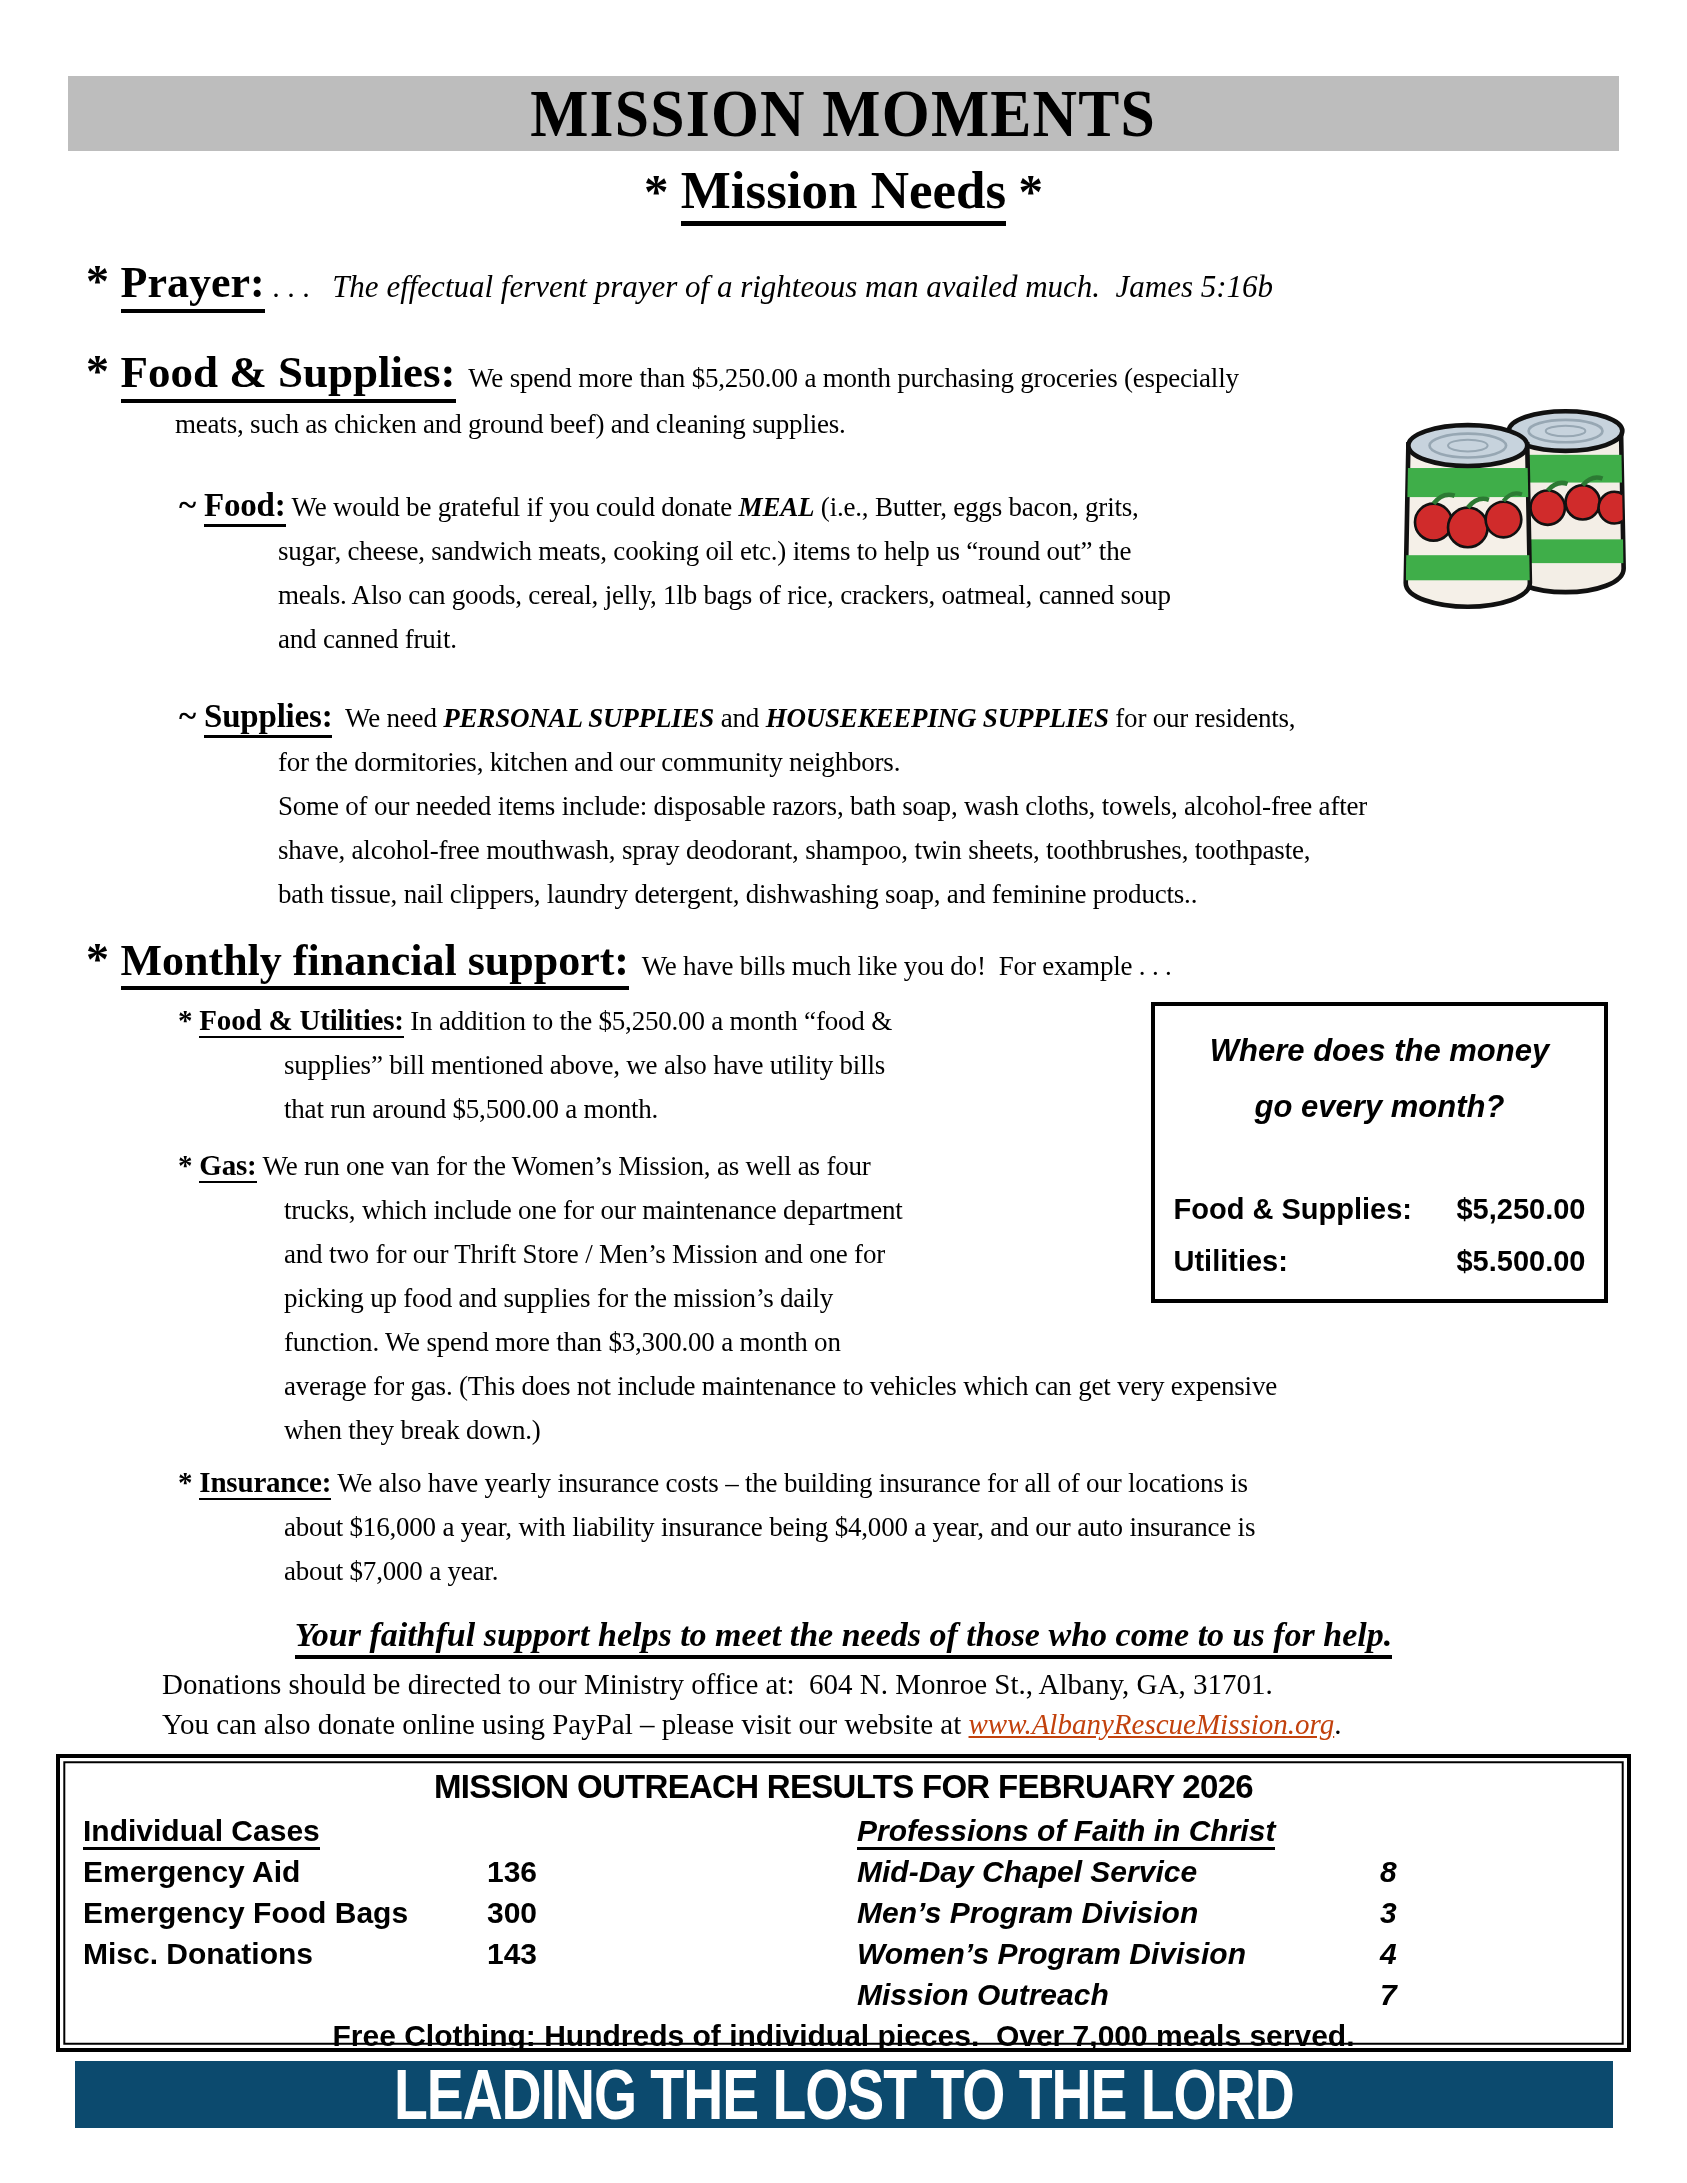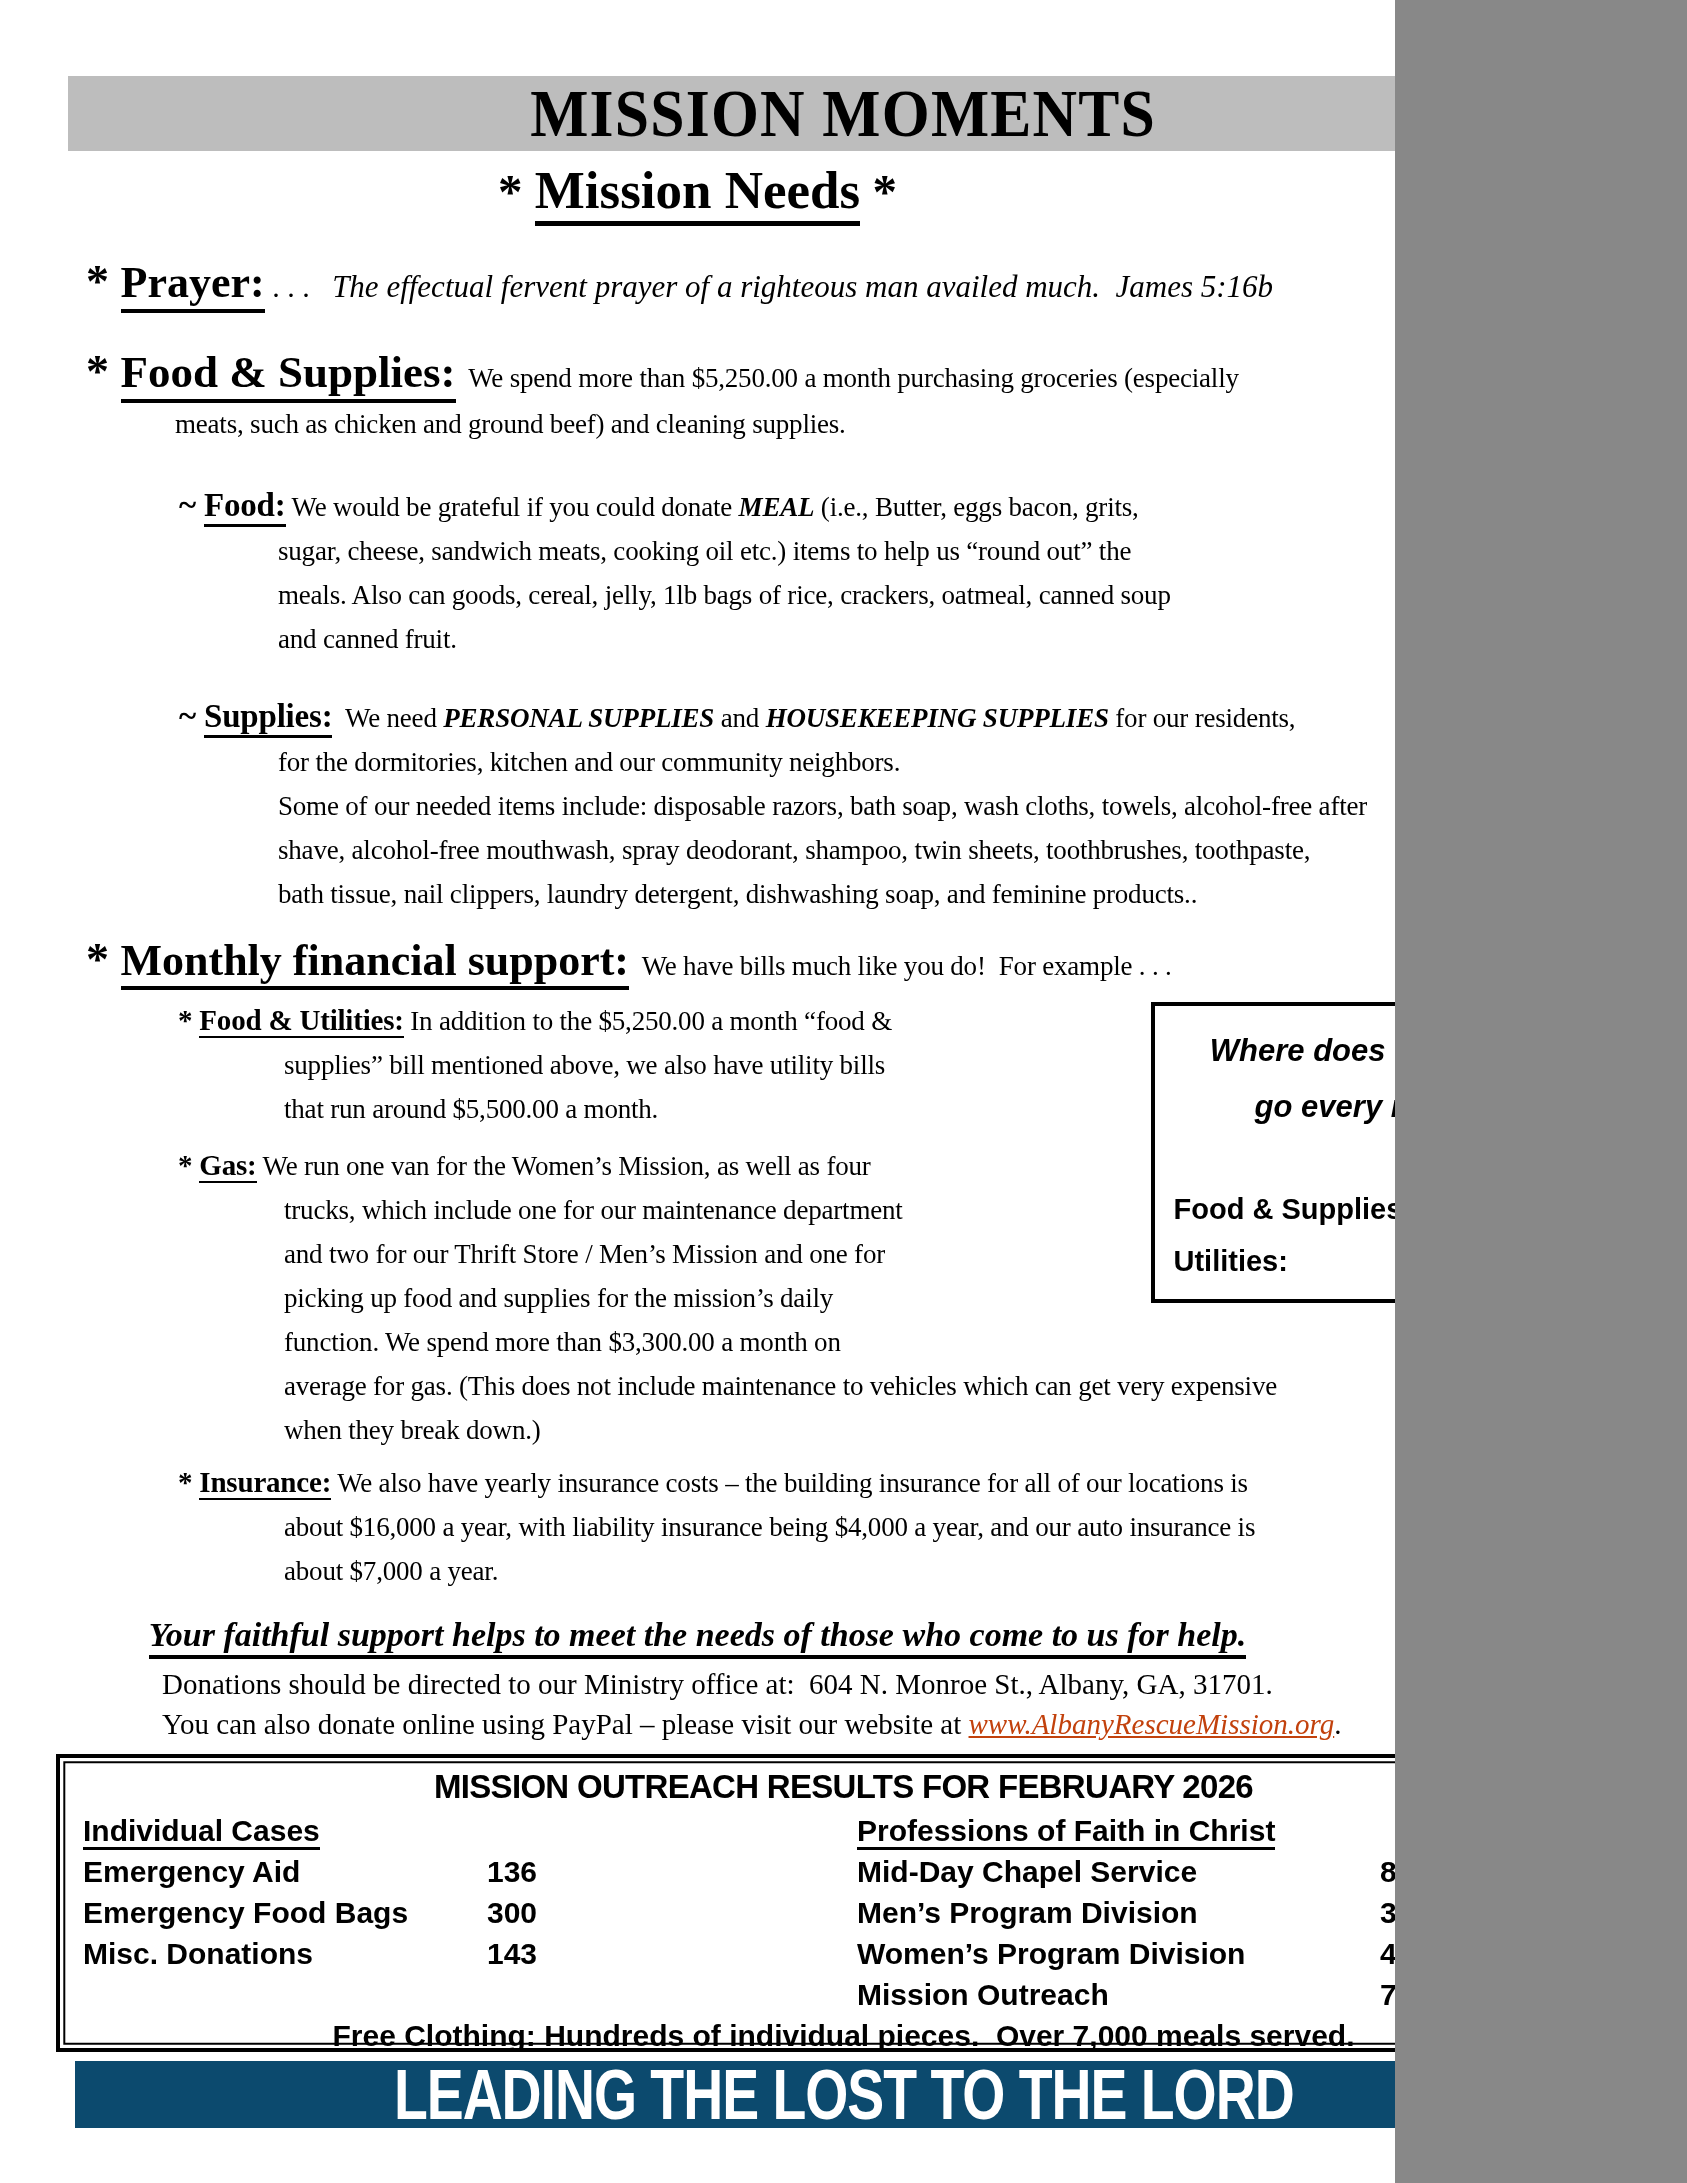--- a/index.html
+++ b/index.html
@@ -1,17 +1,17 @@
 <!DOCTYPE html>
 <html style="font-size:10.6px"><head>
 <meta charset="utf-8">
 <style>
   html,body{margin:0;padding:0;background:#888;}
   .page{
-    position:relative;width:1395px;height:2183px;background:#ffffff;
+    position:relative;width:1687px;height:2183px;background:#ffffff;
     font-family:"Liberation Serif","DejaVu Serif",serif;color:#000;overflow:hidden;
   }
   .pre{white-space:pre;}
   
   .gray-banner{
     margin:76px 0 0 68px;width:1551px;height:75px;background:#bdbdbd;
     display:flex;align-items:center;justify-content:center;
   }
   .gray-banner .t{
     font-size:67px;font-weight:bold;letter-spacing:1.3px;white-space:pre;
@@ -75,21 +75,21 @@
   
   .results{
     margin:5.3px 0 0 56px;width:1575px;height:298px;box-sizing:border-box;
     border:4px solid #000;box-shadow:inset 0 0 0 3.3px #fff, inset 0 0 0 5.3px #000;
     padding:10.6px 23px 6.6px 23px;
     font-family:"Liberation Sans","DejaVu Sans",sans-serif;font-weight:bold;
   }
   .results .rtitle{text-align:center;font-size:33px;line-height:38px;white-space:pre;letter-spacing:-0.7px;}
   .results .cols{display:flex;margin-top:4px;}
   .results .col-left{width:774px;}
-  .results .col-right{flex:1;}
+  .results .col-right{flex:1;font-style:italic;}
   .results .chead{font-size:30px;line-height:41px;white-space:pre;}
   .results .chead span{border-bottom:3.3px solid #000;padding-bottom:0px;}
   .results .trow{display:flex;line-height:41px;font-size:30px;white-space:pre;}
   .results .col-left .tlabel{width:404px;}
   .results .col-right .tlabel{width:523px;}
   .results .rfooter{text-align:center;font-size:30px;line-height:37px;margin-top:1.3px;white-space:pre;}
   
   .black-banner{
     margin:9.3px 0 0 75px;width:1538px;height:67px;background:#0c4a6e;
     display:flex;align-items:center;justify-content:center;

